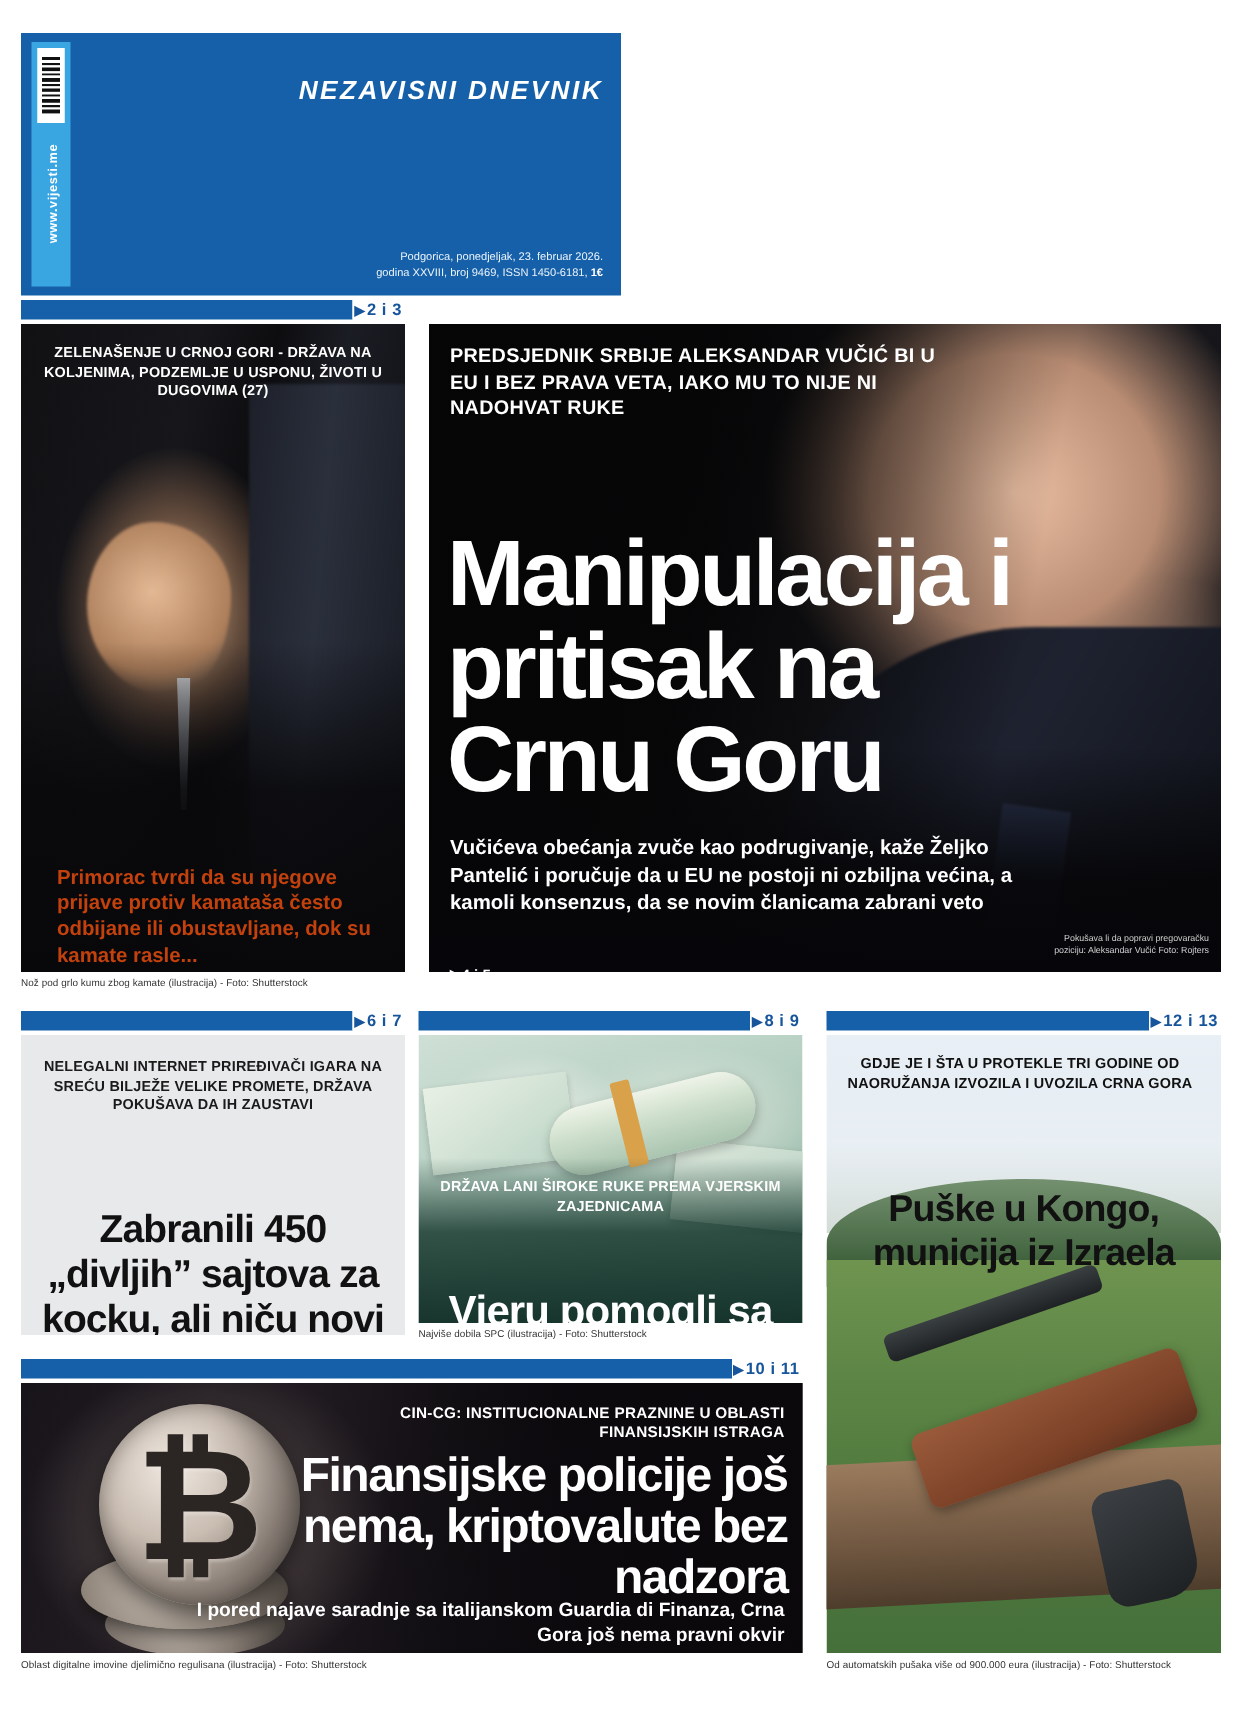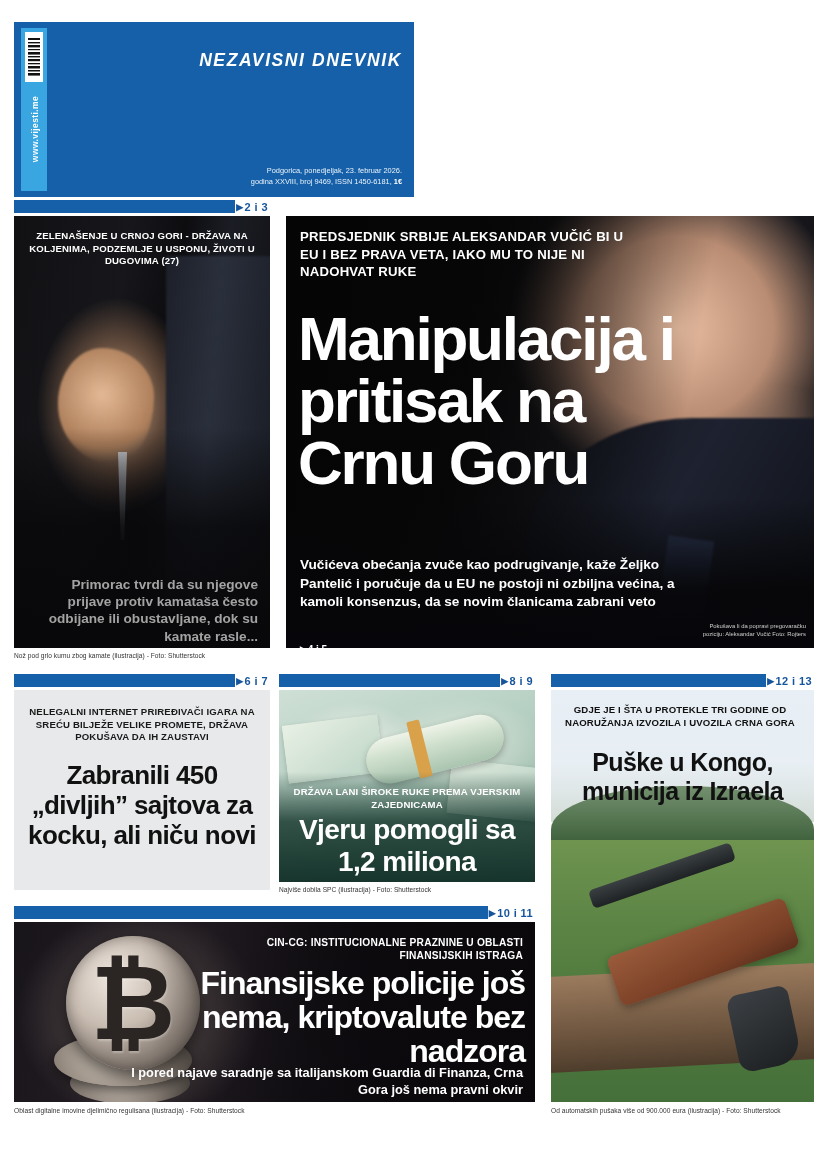--- a/index.html
+++ b/index.html
@@ -58,21 +58,21 @@
     white-space:nowrap;
   }
   .tab .num .tri { color:#16559b; font-size:9px; margin-right:1px; }
 
   
   .card { position:absolute; overflow:hidden; }
   .kicker {
     font-size:9.6px; font-weight:bold; line-height:12.6px;
     letter-spacing:.15px; text-align:center; color:#fff;
   }
-  .hl { font-weight:bold; letter-spacing:-.6px; }
+  .hl { font-weight:bold; letter-spacing:-.6px;margin-top:44px; }
   .dek { font-weight:bold; }
   .caption {
     position:absolute; font-size:6.6px; color:#333; letter-spacing:.05px;
     white-space:nowrap;
   }
 
   
   #knife-card { left:14px; top:216px; width:256px; height:432px; background:#0a0a0c; }
   #knife-card .photo {
     position:absolute; inset:0;
@@ -100,21 +100,21 @@
     position:absolute; left:0; right:0; bottom:0; height:220px;
     background:linear-gradient(180deg,rgba(8,8,10,0) 0%,rgba(8,8,10,.85) 45%,#08080a 100%);
   }
   #knife-card .kicker { position:absolute; left:10px; right:10px; top:14px; }
   #knife-hl {
     position:absolute; left:8px; right:8px; top:252px;
     color:#fff; font-size:31px; line-height:35px; text-align:center;
   }
   #knife-dek {
     position:absolute; left:24px; right:12px; top:360px;
-    color:#a3a3a3; font-size:13.6px; line-height:17.2px; text-align:right;
+    color:#c2410c; font-size:13.6px; line-height:17.2px; text-align:left;
   }
   #knife-caption { left:14px; top:652px; }
 
   
   #main-card { left:286px; top:216px; width:528px; height:432px; background:#737373; }
   #main-card .photo {
     position:absolute; inset:0;
     background:
       radial-gradient(210px 200px at 74% 26%, rgba(233,190,162,1) 0%, rgba(198,150,122,.92) 46%, rgba(40,28,24,0) 80%),
       radial-gradient(150px 130px at 92% 62%, rgba(210,166,138,.75) 0%, rgba(40,28,24,0) 76%),

